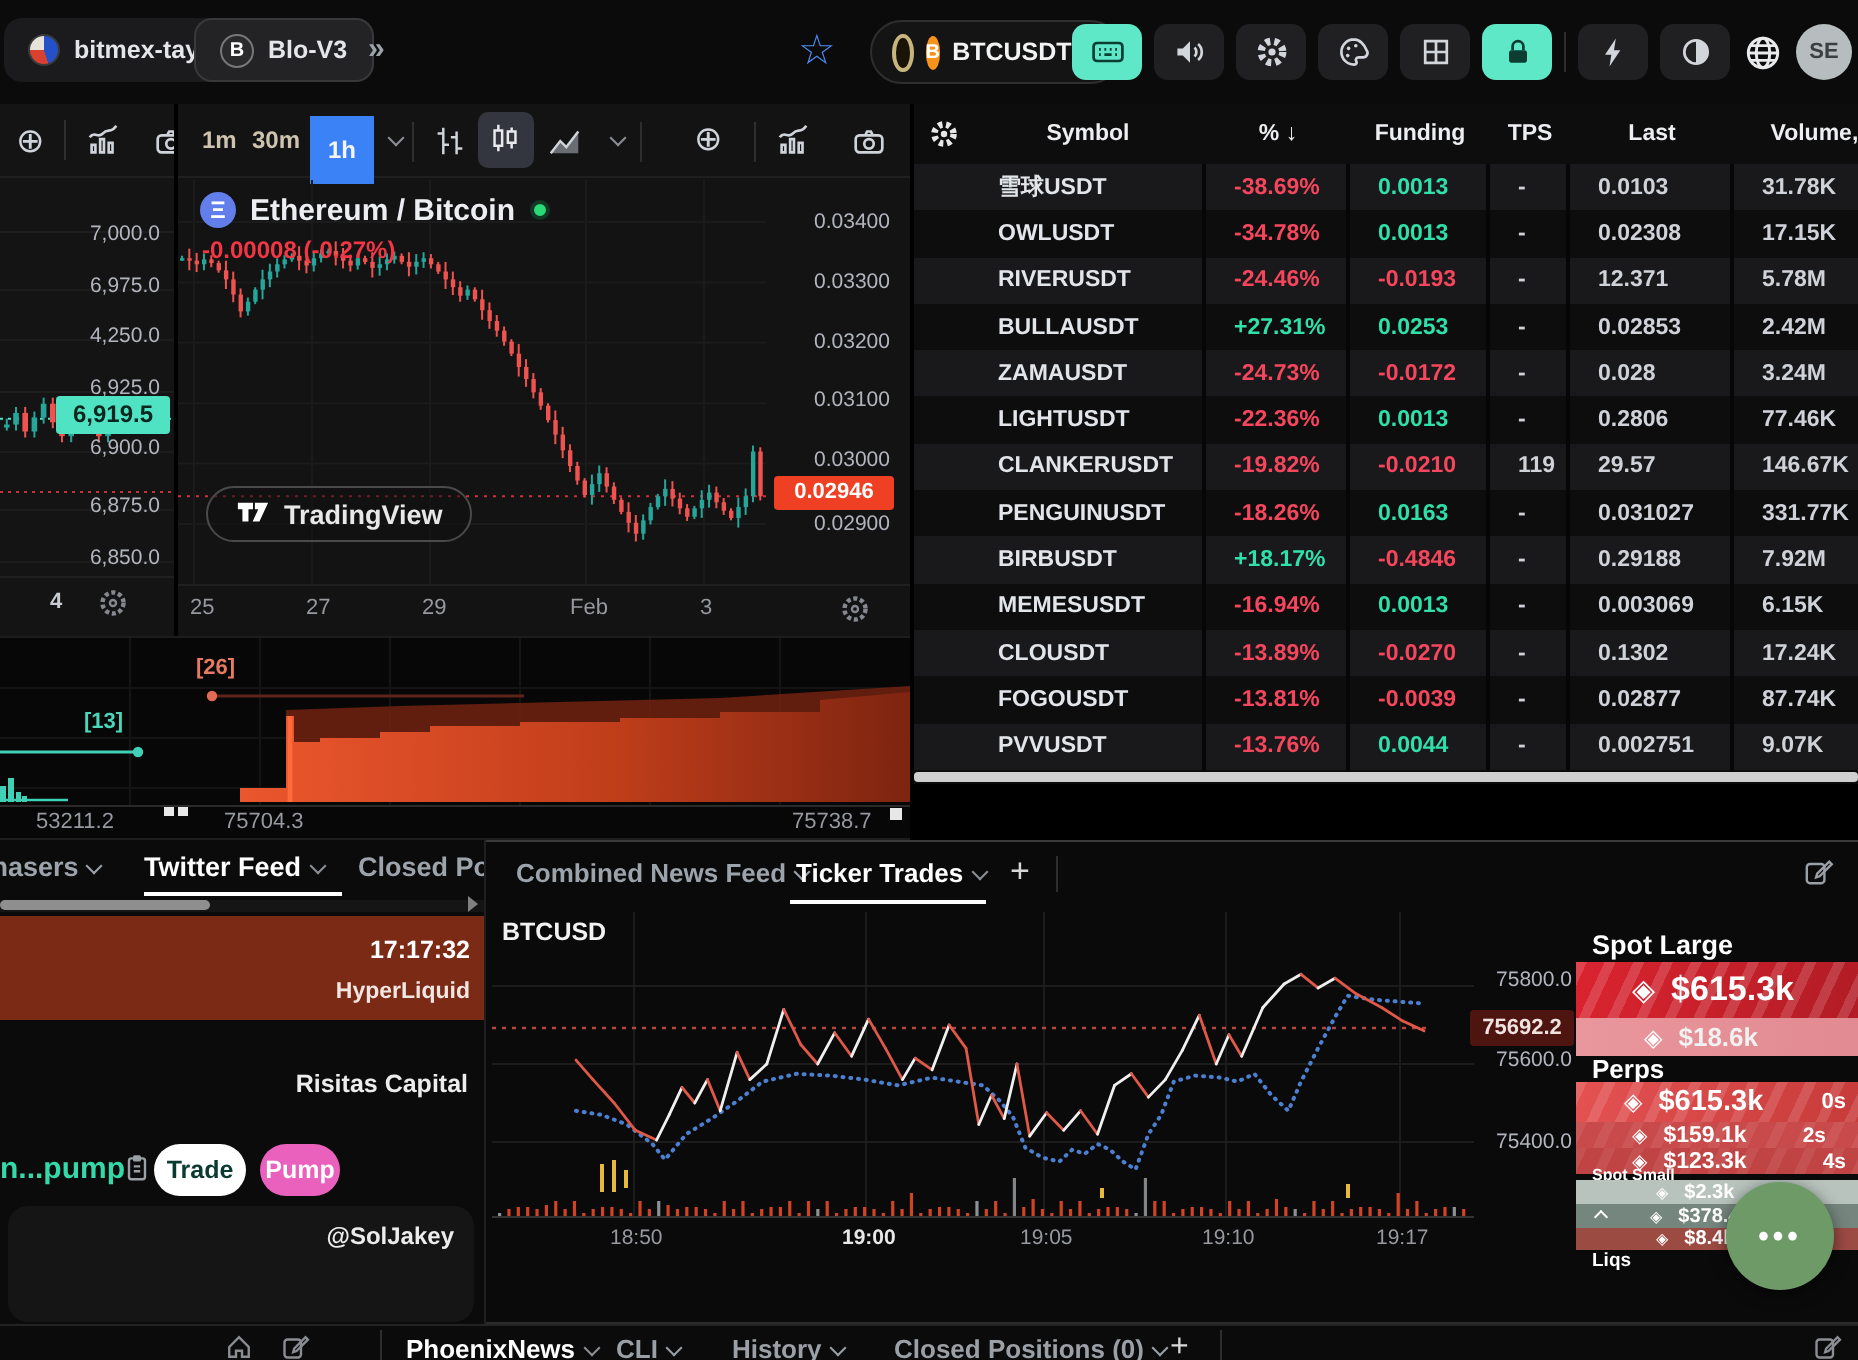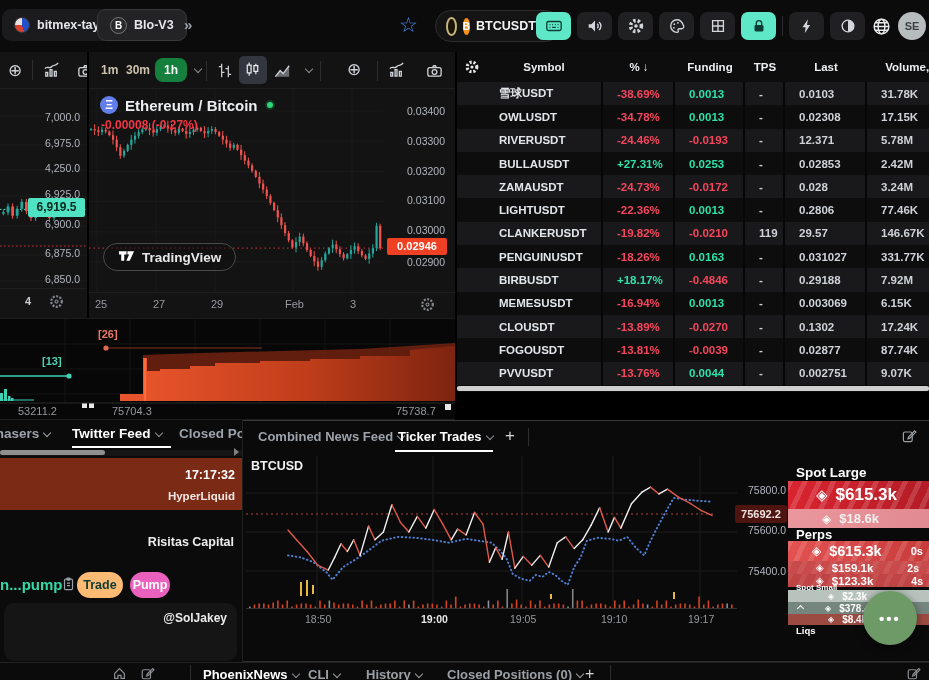--- a/index.html
+++ b/index.html
@@ -215,21 +215,21 @@
             <circle cx="10" cy="10" r="1.8"></circle>
           </svg>
         </span>
     </div>
   </section>
 
   <section id="ethp">
     <div class="abs" style="left:0;top:0;width:366px;height:37px;border-bottom:1px solid #1f1f1f;font-size:12px">
       <span class="abs" style="left:12px;top: 11px;color:#cdc3ae;font-weight:700">1m</span>
       <span class="abs" style="left:37px;top:11px;color:#cdc3ae;font-weight:700">30m</span>
-      <span class="abs" style="left:66px;top:6px;background:#15803d;color:#f5f6f8;font-weight:700;padding:5px 9px;border-radius:8px">1h</span>
+      <span class="abs" style="left:66px;top:6px;background:#3b82f6;color:#f5f6f8;font-weight:700;padding:10px 9px;border-radius:0">1h</span>
       <i class="chev abs" style="left:101px;top:14px;color:#8b8f96"></i>
       <span class="tbsep" style="left:117px;top:9px;height:20px"></span>
       <span class="abs ic" style="left:126px;top:9px">
           <svg width="19" height="19" viewBox="0 0 20 20" style="stroke:#cfd3da;fill:none;stroke-width:1.3">
             <path d="M7 3v14M7 6H4M7 12h3M14 5v12M14 8h-3M14 14h3"></path>
           </svg>
         </span>
       <span class="abs" style="left:150px;top:4px;width:28px;height:28px;background:#33363e;border-radius:5px"><svg width="19" height="19" viewBox="0 0 20 20" style="stroke:#e8eaee;fill:none;stroke-width:1.3;margin:4px">
             <path d="M6.5 2.5v3M6.5 13.5v3M6.5 5.5h-2v8h4v-8zM13.5 4v2M13.5 12v3M13.5 6h-2v6h4v-6z"></path>
           </svg></span>
@@ -653,21 +653,21 @@
     <span class="abs" style="right:8px;top:115px;font-size:12.5px;font-weight:800;color:#ececec">Risitas Capital</span>
     <div class="abs" style="left:0;top:150px;width:243px;height:30px">
       <span class="abs" style="left:0;top:6px;font-size:15px;font-weight:800;color:#34d9a9">n...pump</span>
       <span class="abs ic" style="left:61px;top:6px">
           <svg width="15" height="16" viewBox="0 0 18 20" style="stroke:#9aa0a6;fill:none;stroke-width:1.5">
             <rect x="4" y="4" width="10" height="13" rx="1.5"></rect>
             <rect x="6.5" y="2" width="5" height="4" rx="1" fill="#9aa0a6" stroke="none"></rect>
             <path d="M7 9h4M7 12h4"></path>
           </svg>
         </span>
-      <button class="pill" style="left:77px;top:2px;width:46px;background:#fdba74;color:#0b3b30">Trade</button>
+      <button class="pill" style="left:77px;top:2px;width:46px;background:#ffffff;color:#0b3b30">Trade</button>
       <button class="pill" style="left:130px;top:2px;width:40px;background:#e960bd;color:#fff">Pump</button>
     </div>
     <div class="abs" style="left:4px;top:183px;width:233px;height:58px;background:#151515;border-radius:10px">
       <span class="abs" style="right:10px;top:8px;font-size:12px;font-weight:800;color:#ececec">@SolJakey</span>
     </div>
   </section>
 
   <section id="newsp">
     <span class="ftab" style="left:15px;top:8px;font-size:13px"><span>Combined News Feed</span><i class="chev"></i></span>
     <span class="ftab active" style="left:155px;top:8px;font-size:13px"><span>Ticker Trades</span><i class="chev" style="color:#8b8f96"></i></span>
@@ -879,21 +879,21 @@
         </div>
       <span class="sztitle" style="top:106px;font-size:13px">Perps</span>
       <div class="szrow cash3" style="top:120px;height:20px">
           <span class="dia" style="margin-left:24px">◈</span>
           <span style="font-size:14.5px;font-weight:800">$615.3k</span>
           <span style="margin-left:auto;margin-right:6px;font-size:11px;font-weight:800">0s</span>
         </div>
       <div class="szrow cash4" style="top:140px;height:13px">
           <span class="dia" style="margin-left:28px;font-size:10px">◈</span>
           <span style="font-size:11.5px;font-weight:700">$159.1k</span>
-          <span style="margin-left:auto;margin-right:10px;font-size:10.5px;font-weight:800">2s</span>
+          <span style="margin-left:auto;margin-right:16px;font-size:10.5px;font-weight:800">2s</span>
         </div>
       <div class="szrow cash5" style="top:153px;height:13px">
           <span class="dia" style="margin-left:28px;font-size:10px">◈</span>
           <span style="font-size:11.5px;font-weight:700">$123.3k</span>
           <span style="margin-left:auto;margin-right:6px;font-size:10.5px;font-weight:800">4s</span>
         </div>
       <span class="sztitle" style="top:162px;font-size:8px">Spot Small</span>
       <div class="szrow smallrow1" style="top:169px;height:12px">
           <span class="dia" style="margin-left:40px;font-size:8px">◈</span>
           <span style="font-size:10px;font-weight:800">$2.3k</span>

